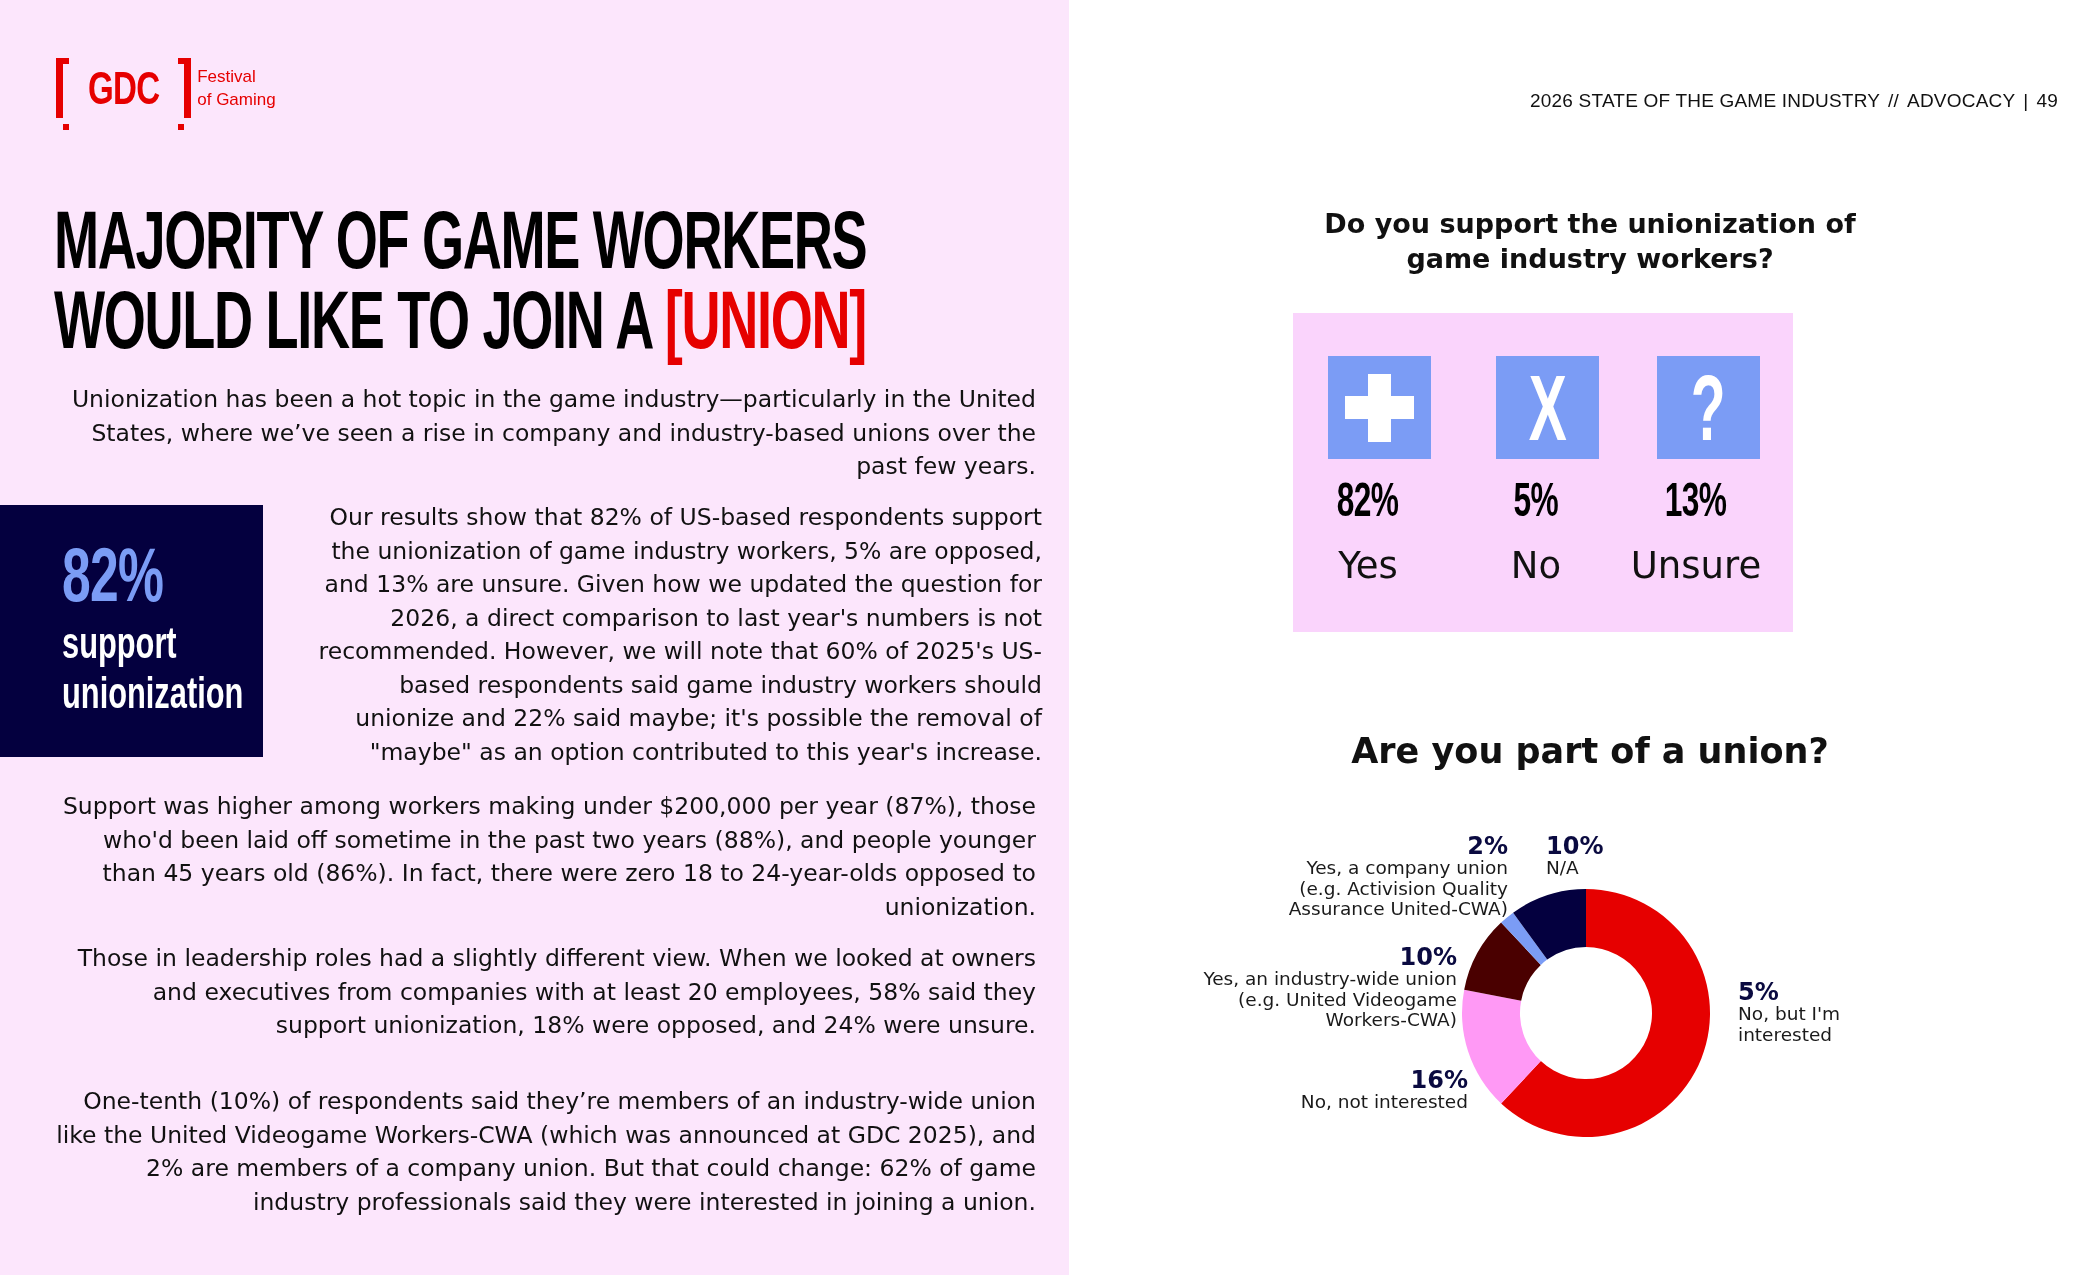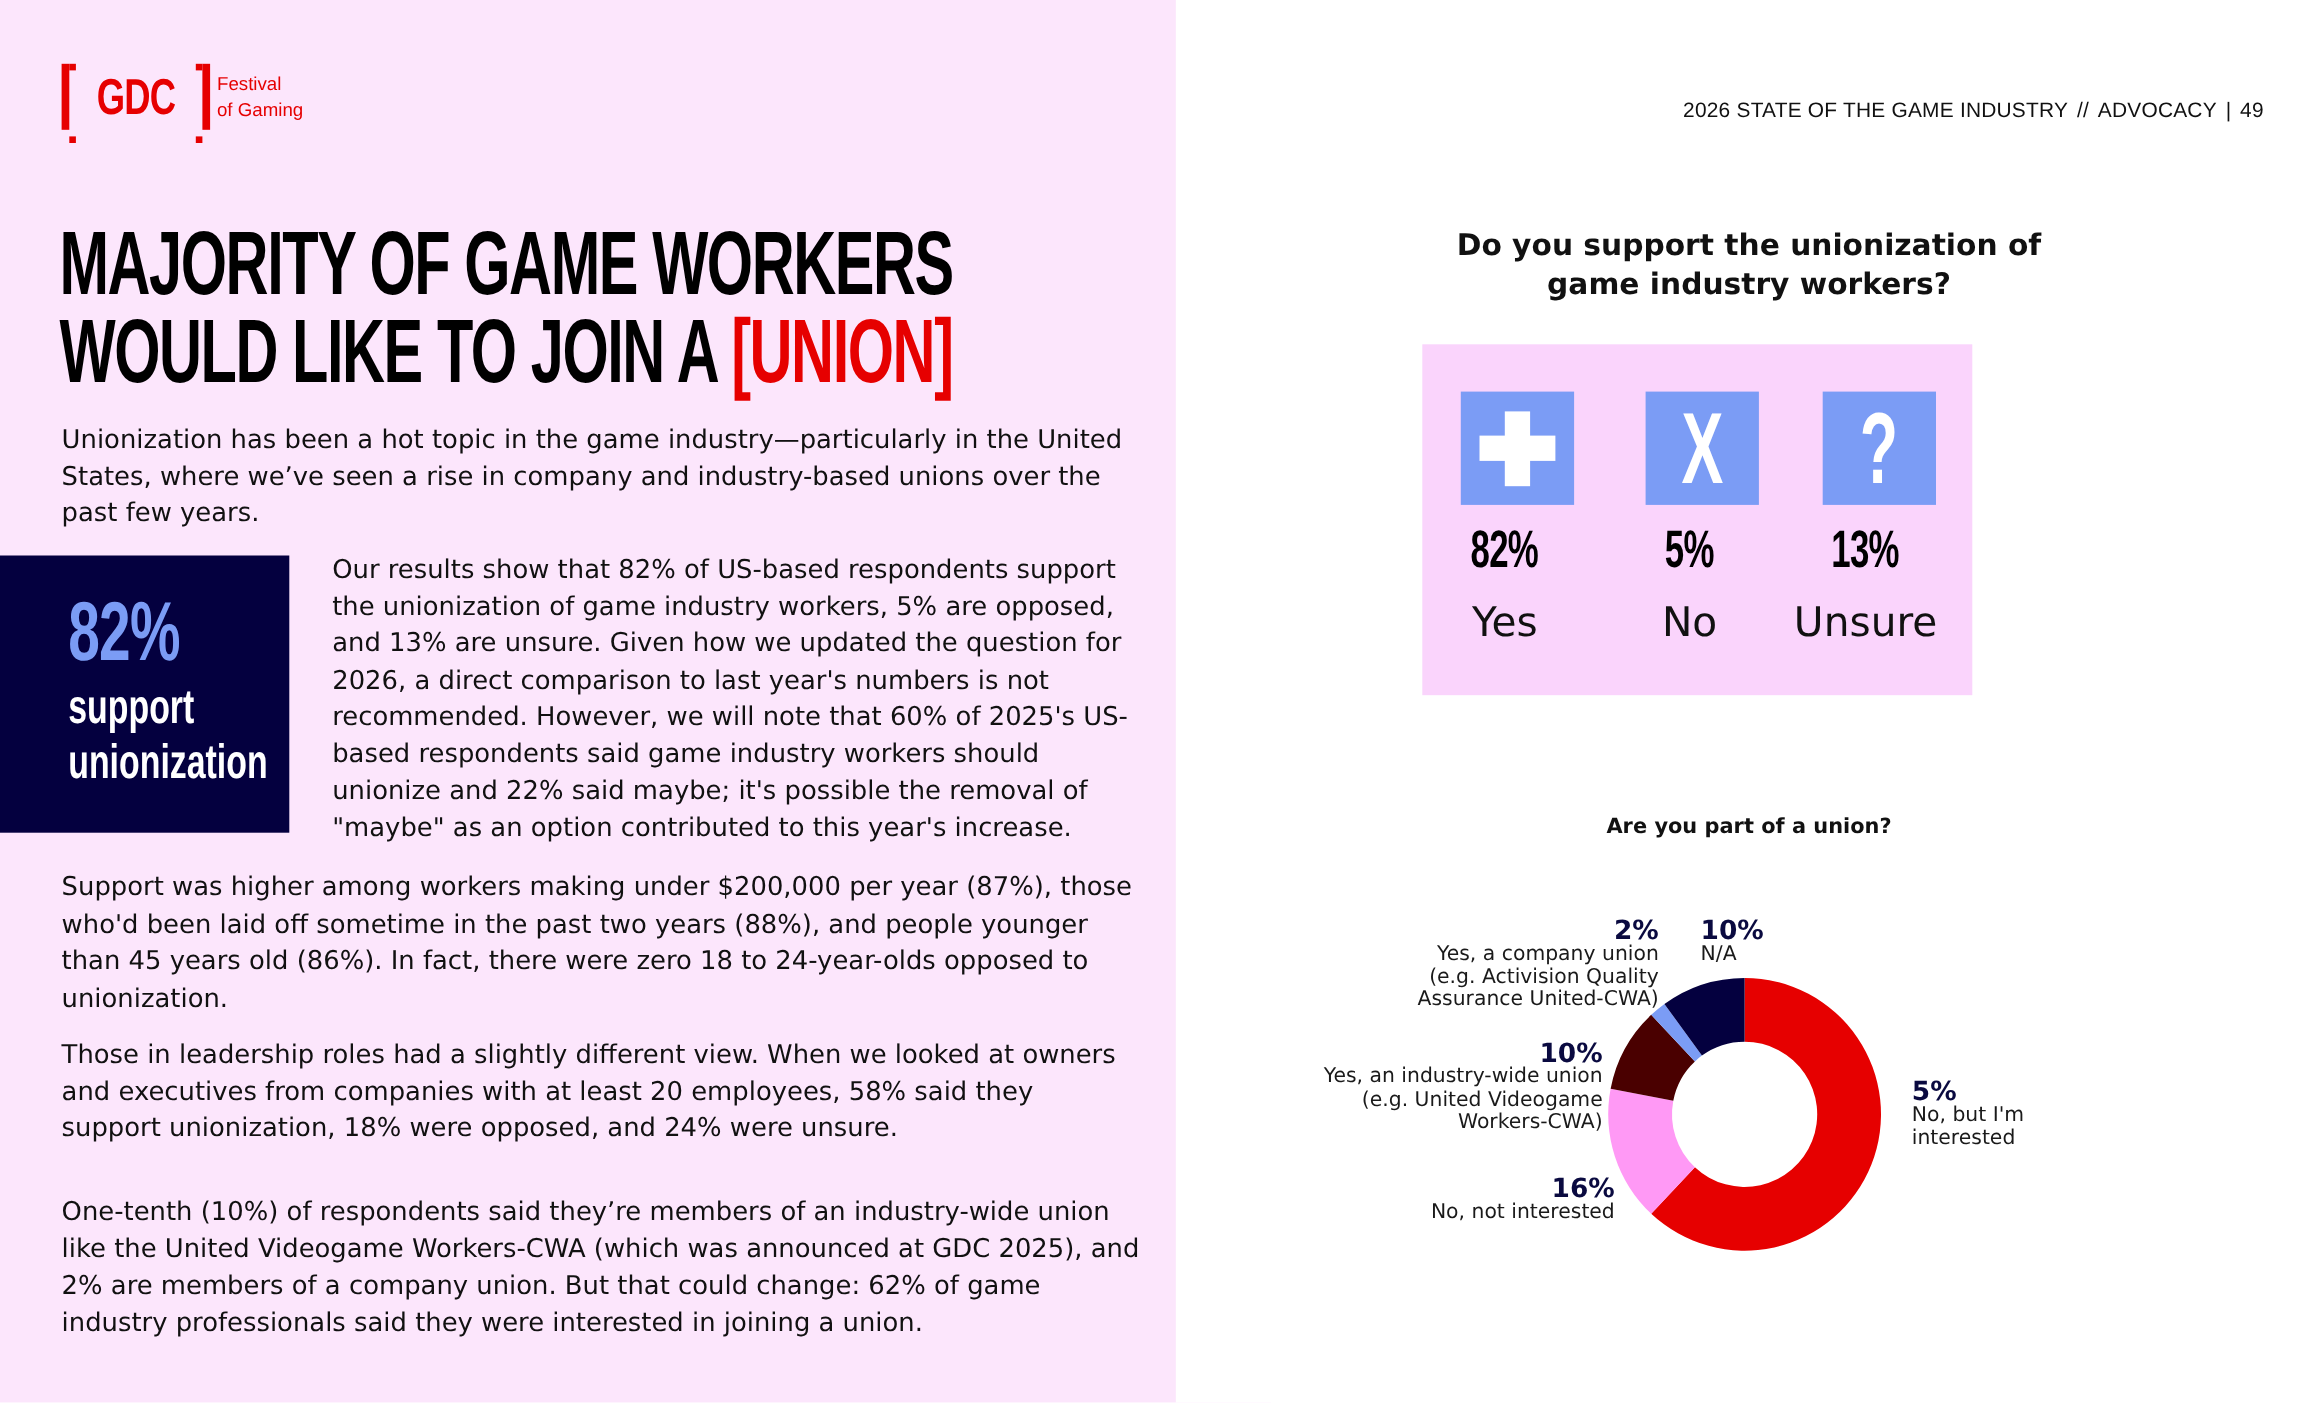--- a/index.html
+++ b/index.html
@@ -19,21 +19,21 @@
   .logo-text { margin-left: 6px; font-size: 17px; line-height: 23px; font-family: "Liberation Sans", sans-serif; color: #e60000; }
 
   
   .page-header { position: absolute; right: 42px; top: 90px; font-family: Liberation Sans, sans-serif; font-size: 19px; letter-spacing: 0.2px; color: #111; white-space: nowrap; }
   .page-header .sep { margin: 0 8px; }
 
   
   .headline { position: absolute; left: 54px; top: 200px; font-family: "Liberation Sans", sans-serif; font-weight: 700; font-size: 82px; line-height: 80px; color: #000; letter-spacing: -2px; transform: scaleX(0.66); transform-origin: left top; white-space: nowrap; }
   .headline .accent { color: #e60000; }
 
-  .body-text { position: absolute; font-family: "DejaVu Sans", sans-serif; font-size: 23.5px; line-height: 33.5px; color: #111; }
+  .body-text { position: absolute; font-family: "DejaVu Sans", sans-serif; font-size: 23.5px; line-height: 33.5px; color: #111; text-align: right; }
   .para-intro { left: 56px; top: 383px; width: 980px; }
   .para-results { left: 302px; top: 501px; width: 740px; }
   .para-support { left: 56px; top: 790px; width: 980px; }
   .para-leaders { left: 56px; top: 942px; width: 980px; }
   .para-members { left: 56px; top: 1085px; width: 980px; }
   .body-text p { margin: 0; }
 
   
   .callout { position: absolute; left: 0; top: 505px; width: 263px; height: 252px; background: #04003f; }
   .callout-value { position: absolute; left: 62px; top: 32px; font-family: "Liberation Sans", sans-serif; font-weight: 700; font-size: 76px; line-height: 76px; color: #7b9cf5; transform: scaleX(0.68); transform-origin: left top; letter-spacing: -1px; }
@@ -45,21 +45,21 @@
   .q1-item { position: absolute; top: 0; width: 160px; text-align: center; }
   .q1-icon { position: absolute; top: 43px; width: 103px; height: 103px; background: #7b9cf5; display: flex; align-items: center; justify-content: center; }
   .q1-icon .plus-v { position: absolute; left: 40px; top: 18px; width: 23px; height: 68px; background: #fff; }
   .q1-icon .plus-h { position: absolute; left: 17px; top: 40px; width: 69px; height: 23px; background: #fff; }
   .q1-icon .glyph { font-family: "Liberation Sans", sans-serif; font-weight: 700; color: #fff; font-size: 92px; line-height: 92px; transform: scaleX(0.62); display: inline-block; }
   .q1-value { position: absolute; top: 162px; left: 0; width: 160px; text-align: center; font-family: "Liberation Sans", sans-serif; font-weight: 700; font-size: 48px; line-height: 50px; color: #000; }
   .q1-value span { display: inline-block; transform: scaleX(0.66); letter-spacing: -1px; }
   .q1-label { position: absolute; top: 236px; left: 0; width: 160px; text-align: center; font-family: "DejaVu Sans", sans-serif; font-size: 37px; line-height: 34px; color: #111; }
 
   
-  .q2-title { position: absolute; left: 1330px; width: 520px; top: 734px; text-align: center; font-family: "DejaVu Sans", sans-serif; font-weight: 700; font-size: 19px; line-height: 35px; color: #111; }
+  .q2-title { position: absolute; left: 1330px; width: 520px; top: 734px; text-align: center; font-family: "DejaVu Sans", sans-serif; font-weight: 700; font-size: 35px; line-height: 35px; color: #111; }
   .donut { position: absolute; left: 1440px; top: 870px; width: 300px; height: 290px; }
   .slice-label { position: absolute; font-family: "DejaVu Sans", sans-serif; color: #1a1a1a; font-size: 18.5px; line-height: 20.5px; }
   .slice-label .pct { font-weight: 700; font-size: 24px; line-height: 24px; color: #0a0a40; display: block; }
   .slice-label.align-right { text-align: right; }
   .lbl-company { right: calc(2100px - 1508px); top: 834px; width: 300px; }
   .lbl-na { left: 1546px; top: 834px; }
   .lbl-industry { right: calc(2100px - 1457px); top: 945px; width: 320px; }
   .lbl-notint { right: calc(2100px - 1468px); top: 1068px; width: 240px; }
   .lbl-int { left: 1738px; top: 980px; width: 140px; }
 </style>

